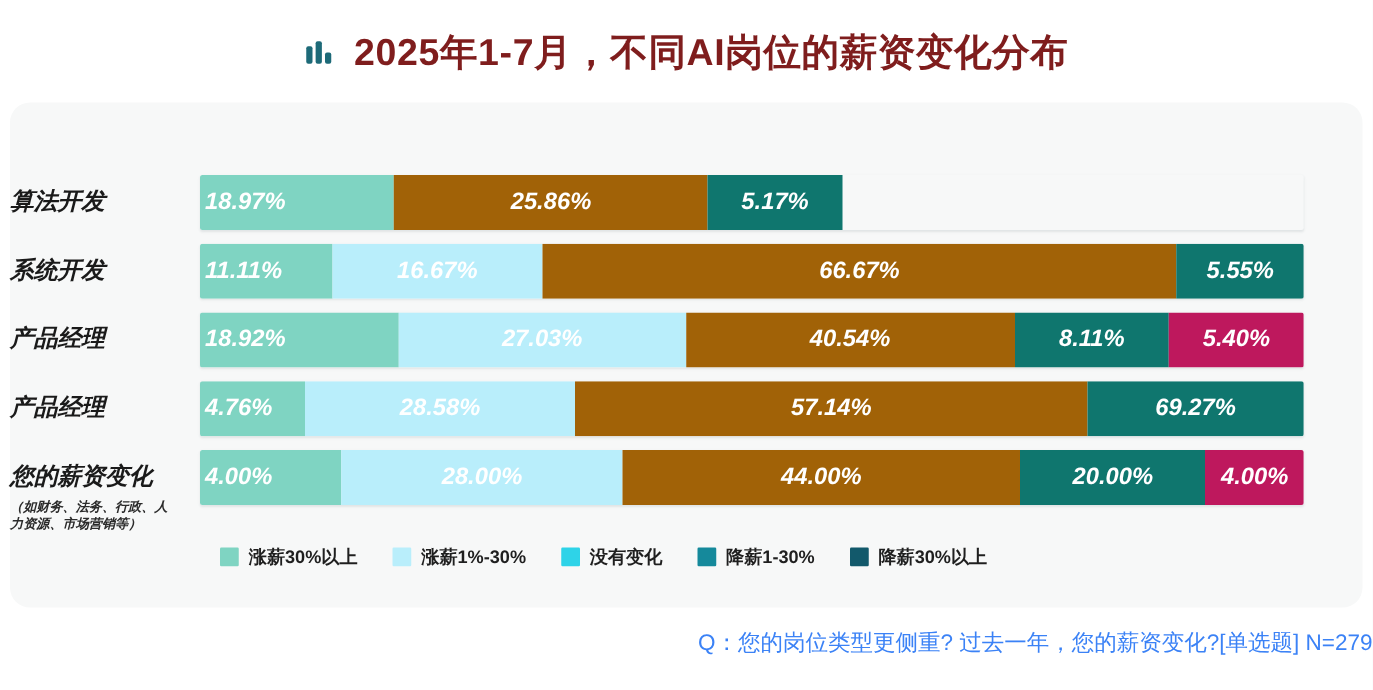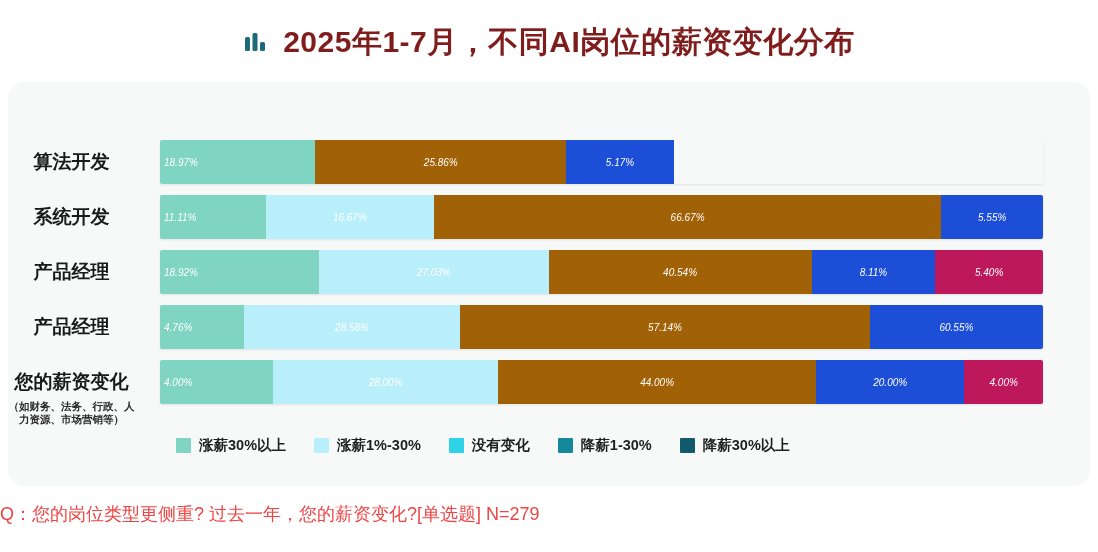--- a/index.html
+++ b/index.html
@@ -68,24 +68,25 @@
   }
   .row {
     position: relative;
     height: 55px;
     display: flex;
     align-items: flex-start;
   }
   .cat-label {
     width: 152px;
     flex: 0 0 152px;
-    text-align: center;
+    text-align: left;
     padding-right: 25px;
     box-sizing: border-box;
     color: #1a1a1a;
+    font-style: italic;
   }
   .cat-main {
     font-size: 19px;
     font-weight: bold;
     line-height: 44px;
     white-space: nowrap;
   }
   .cat-sub {
     font-size: 10.5px;
     font-weight: bold;
@@ -103,30 +104,30 @@
     overflow: hidden;
     box-shadow: 0 1px 2px rgba(120,140,145,0.18);
   }
   .seg {
     height: 100%;
     display: flex;
     align-items: center;
     justify-content: center;
     box-sizing: border-box;
     color: #ffffff;
-    font-size: 10px;
-    font-weight: normal;
+    font-size: 19px;
+    font-weight: bold;
     font-style: italic;
     white-space: nowrap;
     overflow: hidden;
   }
   .seg.s0 { background: #7fd4c2; }
   .seg.s1 { background: #b9eefb; }
   .seg.s2 { background: #a16207; }
-  .seg.s3 { background: #1d4ed8; }
+  .seg.s3 { background: #0f766e; }
   .seg.s4 { background: #be185d; }
   .seg.align-left {
     justify-content: flex-start;
     padding-left: 4px;
   }
 
   
   .legend {
     position: absolute;
     left: 168px;
@@ -153,23 +154,23 @@
     color: #1f1f1f;
     white-space: nowrap;
   }
 
   
   .caption {
     position: absolute;
     left: 0;
     top: 502px;
     width: 1098px;
-    text-align: left;
+    text-align: right;
     font-size: 18px;
-    color: #ef4444;
+    color: #3b82f6;
     white-space: nowrap;
   }
 </style>
 </head>
 <body>
 
 <div class="page">
 
   <div class="title-row">
     <svg class="title-icon" viewBox="0 0 26 26">
@@ -221,21 +222,21 @@
       </div>
 
       <div class="row">
         <div class="cat-label">
           <div class="cat-main">产品经理</div>
         </div>
         <div class="bar">
           <div class="seg s0 align-left" style="width:9.5%">4.76%</div>
           <div class="seg s1" style="width:24.5%">28.58%</div>
           <div class="seg s2" style="width:46.4%">57.14%</div>
-          <div class="seg s3" style="width:19.6%">60.55%</div>
+          <div class="seg s3" style="width:19.6%">69.27%</div>
         </div>
       </div>
 
       <div class="row">
         <div class="cat-label">
           <div class="cat-main">您的薪资变化</div>
           <div class="cat-sub">（如财务、法务、行政、人力资源、市场营销等）</div>
         </div>
         <div class="bar">
           <div class="seg s0 align-left" style="width:12.8%">4.00%</div>

